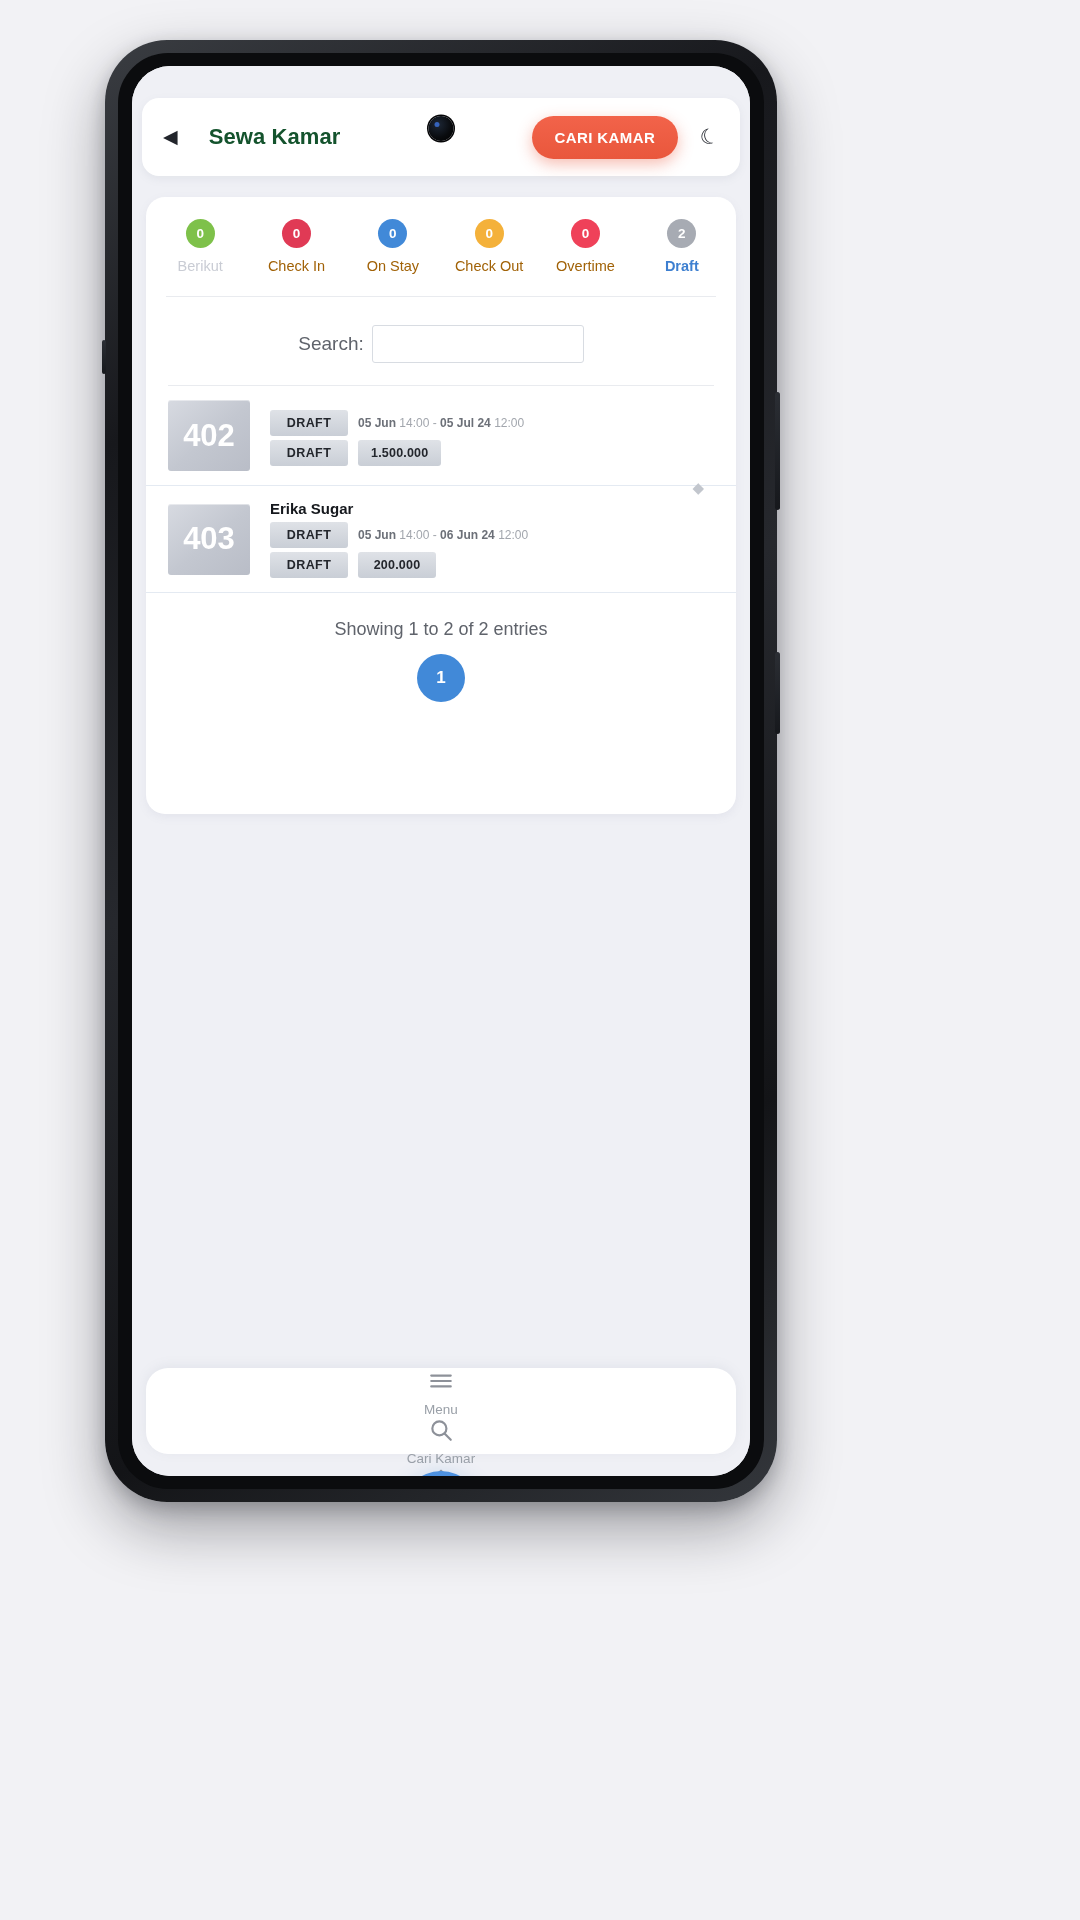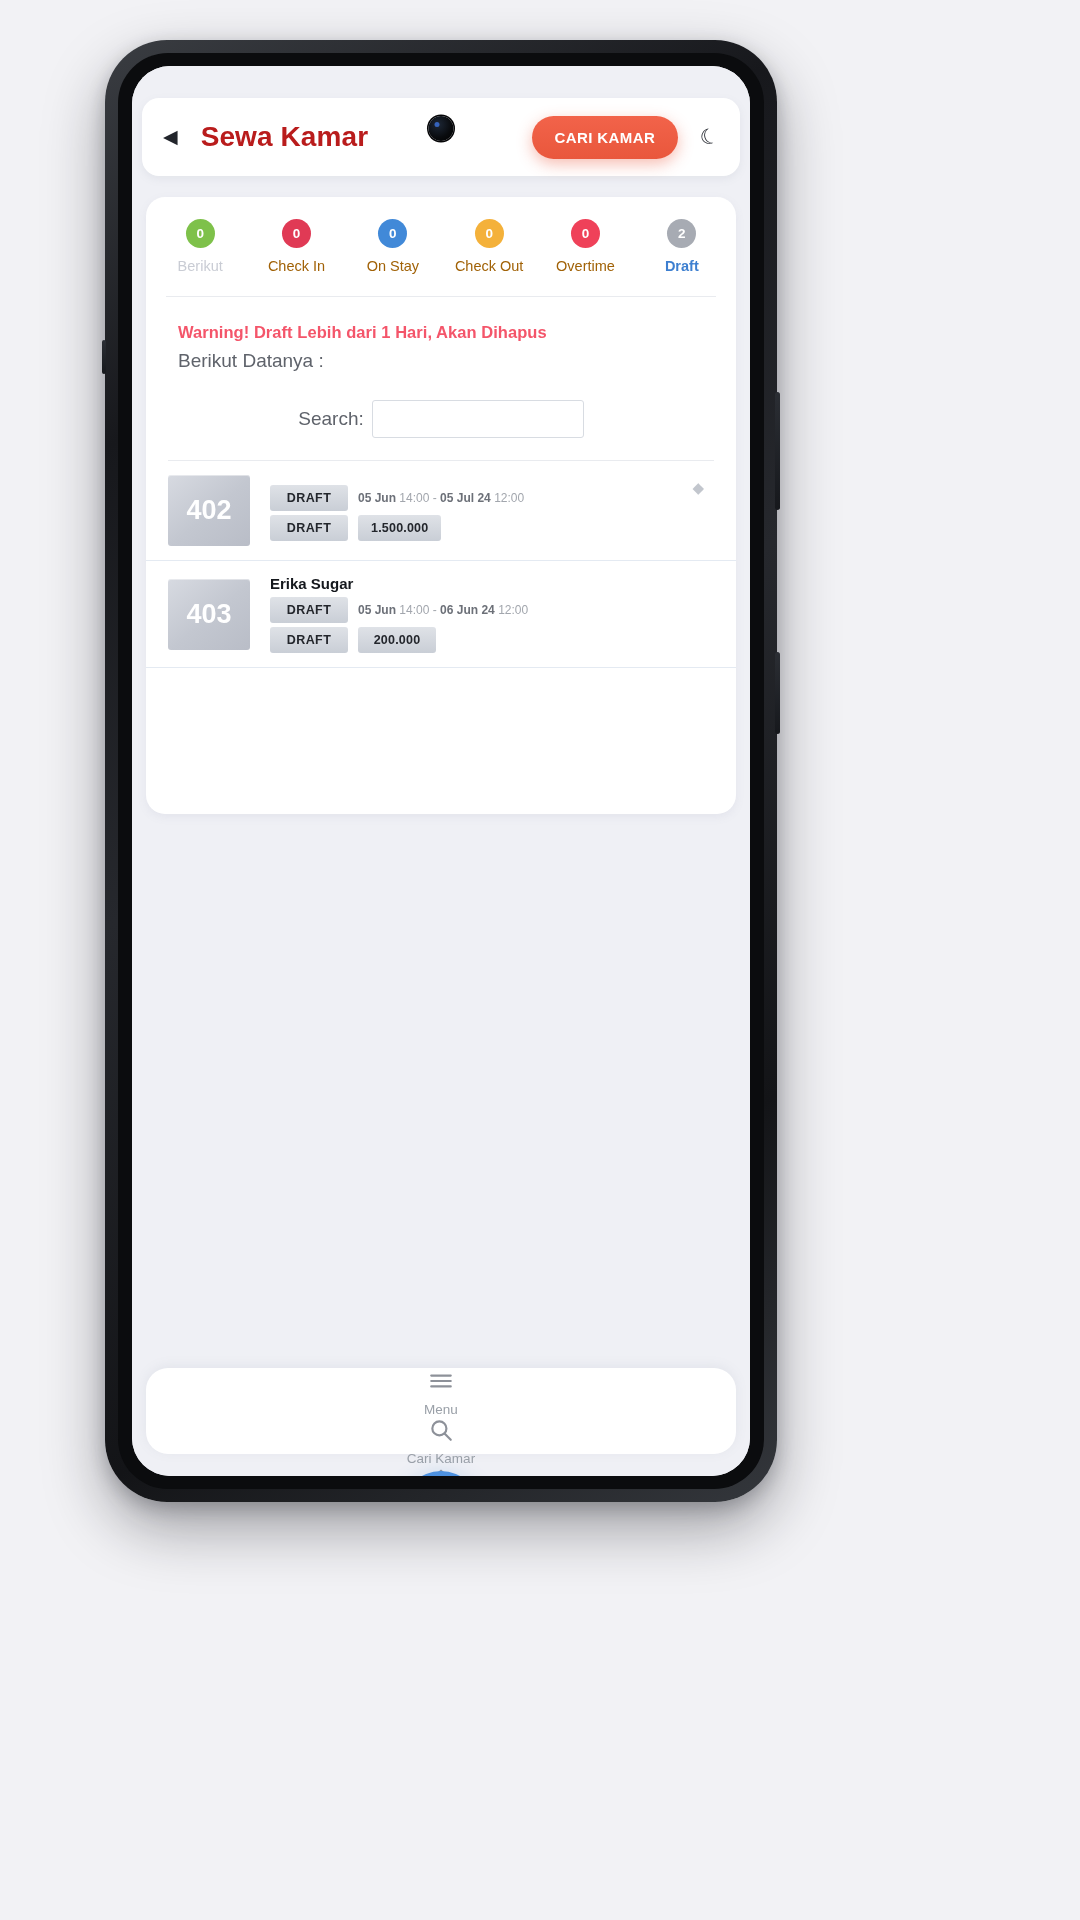--- a/index.html
+++ b/index.html
@@ -74,22 +74,22 @@
     border-radius: 17px;
     box-shadow: 0 3px 9px rgba(120,125,150,.10);
     display: flex; align-items: center;
     padding: 0 19px;
   }
   #back-arrow {
     font-size: 19px; color: #22252b; line-height: 1;
     padding: 6px 7px 8px 2px; cursor: pointer;
   }
   #app-title {
-    font-size: 28px; font-weight: 700; color: #b91c1c;
-    letter-spacing: .1px; margin-left: 16px;
+    font-size: 22px; font-weight: 700; color: #14532d;
+    letter-spacing: .1px; margin-left: 24px;
   }
   #cari-kamar-btn {
     margin-left: auto;
     background: linear-gradient(180deg,#f2634a,#e9573c);
     color: #fff;
     font-size: 15px; font-weight: 700; letter-spacing: .4px;
     padding: 13px 23px;
     border-radius: 24px;
     border: none; cursor: pointer;
     box-shadow: 0 5px 15px rgba(236,90,62,.40);
@@ -179,21 +179,21 @@
     display: flex; align-items: center;
     padding: 14px 22px 14px 22px;
     border-bottom: 1px solid #e4eaf2;
     min-height: 92px;
   }
   .room-tile {
     width: 82px; height: 71px; flex: none;
     border-radius: 3px;
     background: linear-gradient(140deg,#d7dae1 0%,#c3c7d0 52%,#b9bdc7 100%);
     display: flex; align-items: center; justify-content: center;
-    color: #fff; font-size: 27px; font-weight: 700;
+    color: #fff; font-size: 31px; font-weight: 700;
     box-shadow: inset 0 1px 0 rgba(255,255,255,.45);
   }
   .row-body { margin-left: 20px; flex: 1; min-width: 0; }
   .guest-name {
     font-size: 15px; font-weight: 700; color: #15181d;
     margin-bottom: 5px;
   }
   .row-line { display: flex; align-items: center; gap: 10px; margin-top: 4px; }
   .chip {
     background: linear-gradient(180deg,#dfe2e7,#c9ced6);
@@ -296,24 +296,20 @@
             <div class="tab-label">Overtime</div>
           </div>
           <div class="status-tab active">
             <div class="tab-badge" style="background: rgb(167, 171, 179);">2</div>
             <div class="tab-label">Draft</div>
           </div>
         </div>
 
         <div id="tabs-divider"></div>
 
-        <div id="warning-block">
-          <div id="warning-text">Warning! Draft Lebih dari 1 Hari, Akan Dihapus</div>
-          <div id="berikut-text">Berikut Datanya :</div>
-        </div>
 
         <div id="search-row">
           <label id="search-label">Search:</label>
           <input id="search-input" type="text" placeholder="" style="">
         </div>
 
         <div id="sort-marker">◆</div>
 
         <div id="search-divider"></div>
 
@@ -339,20 +335,24 @@
               <span class="chip">DRAFT</span>
               <span class="date-text"><b>05 Jun</b> <span>14:00</span> <span>-</span> <b>06 Jun 24</b> <span>12:00</span></span>
             </div>
             <div class="row-line">
               <span class="chip">DRAFT</span>
               <span class="chip price">200.000</span>
             </div>
           </div>
         </div>
 
+        <div id="pagination-block">
+          <div id="entries-text">Showing 1 to 2 of 2 entries</div>
+          <div id="page-btn">1</div>
+        </div>
 
       </div>
 
       <div id="bottom-nav">
 
         <div class="nav-item">
           <svg class="nav-icon" viewBox="0 0 24 24" fill="none" stroke="currentColor" stroke-width="2" stroke-linecap="round">
             <line x1="3" y1="7" x2="21" y2="7"></line>
               <line x1="3" y1="12" x2="21" y2="12"></line>
               <line x1="3" y1="17" x2="21" y2="17"></line>

